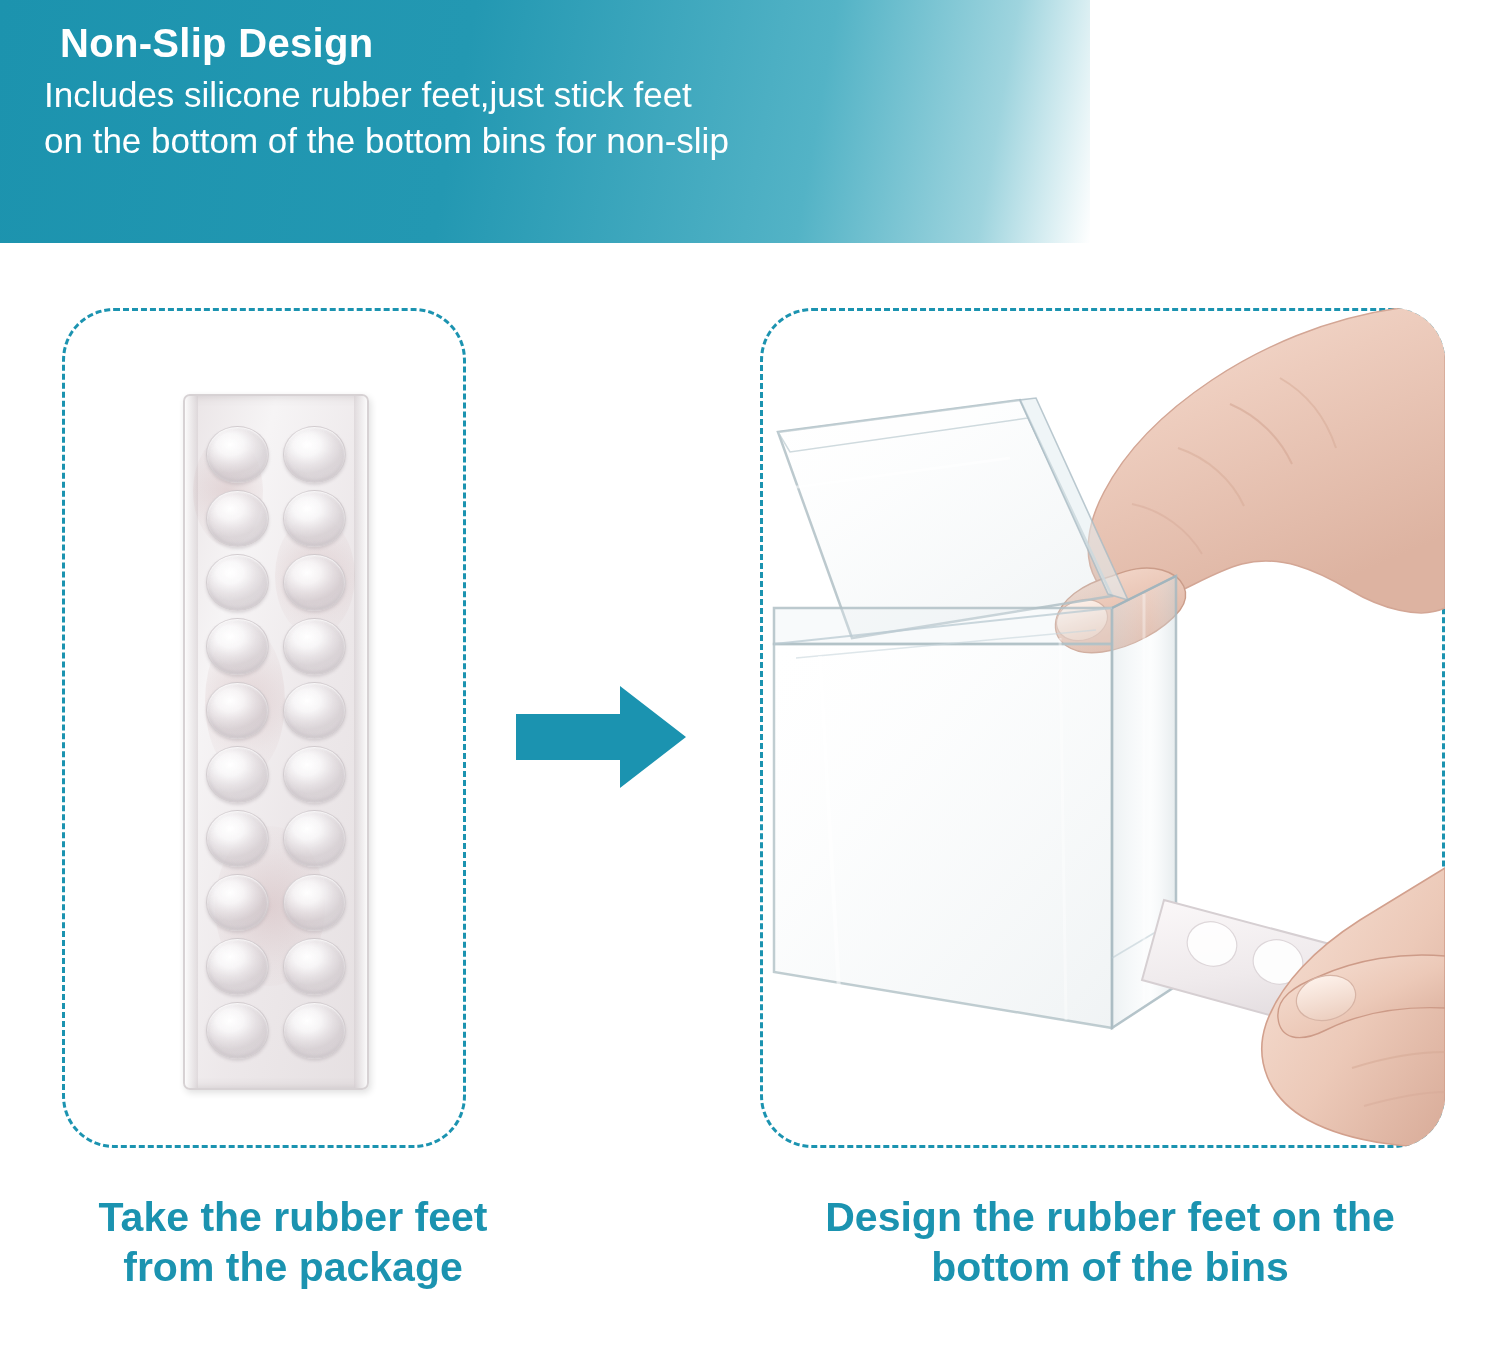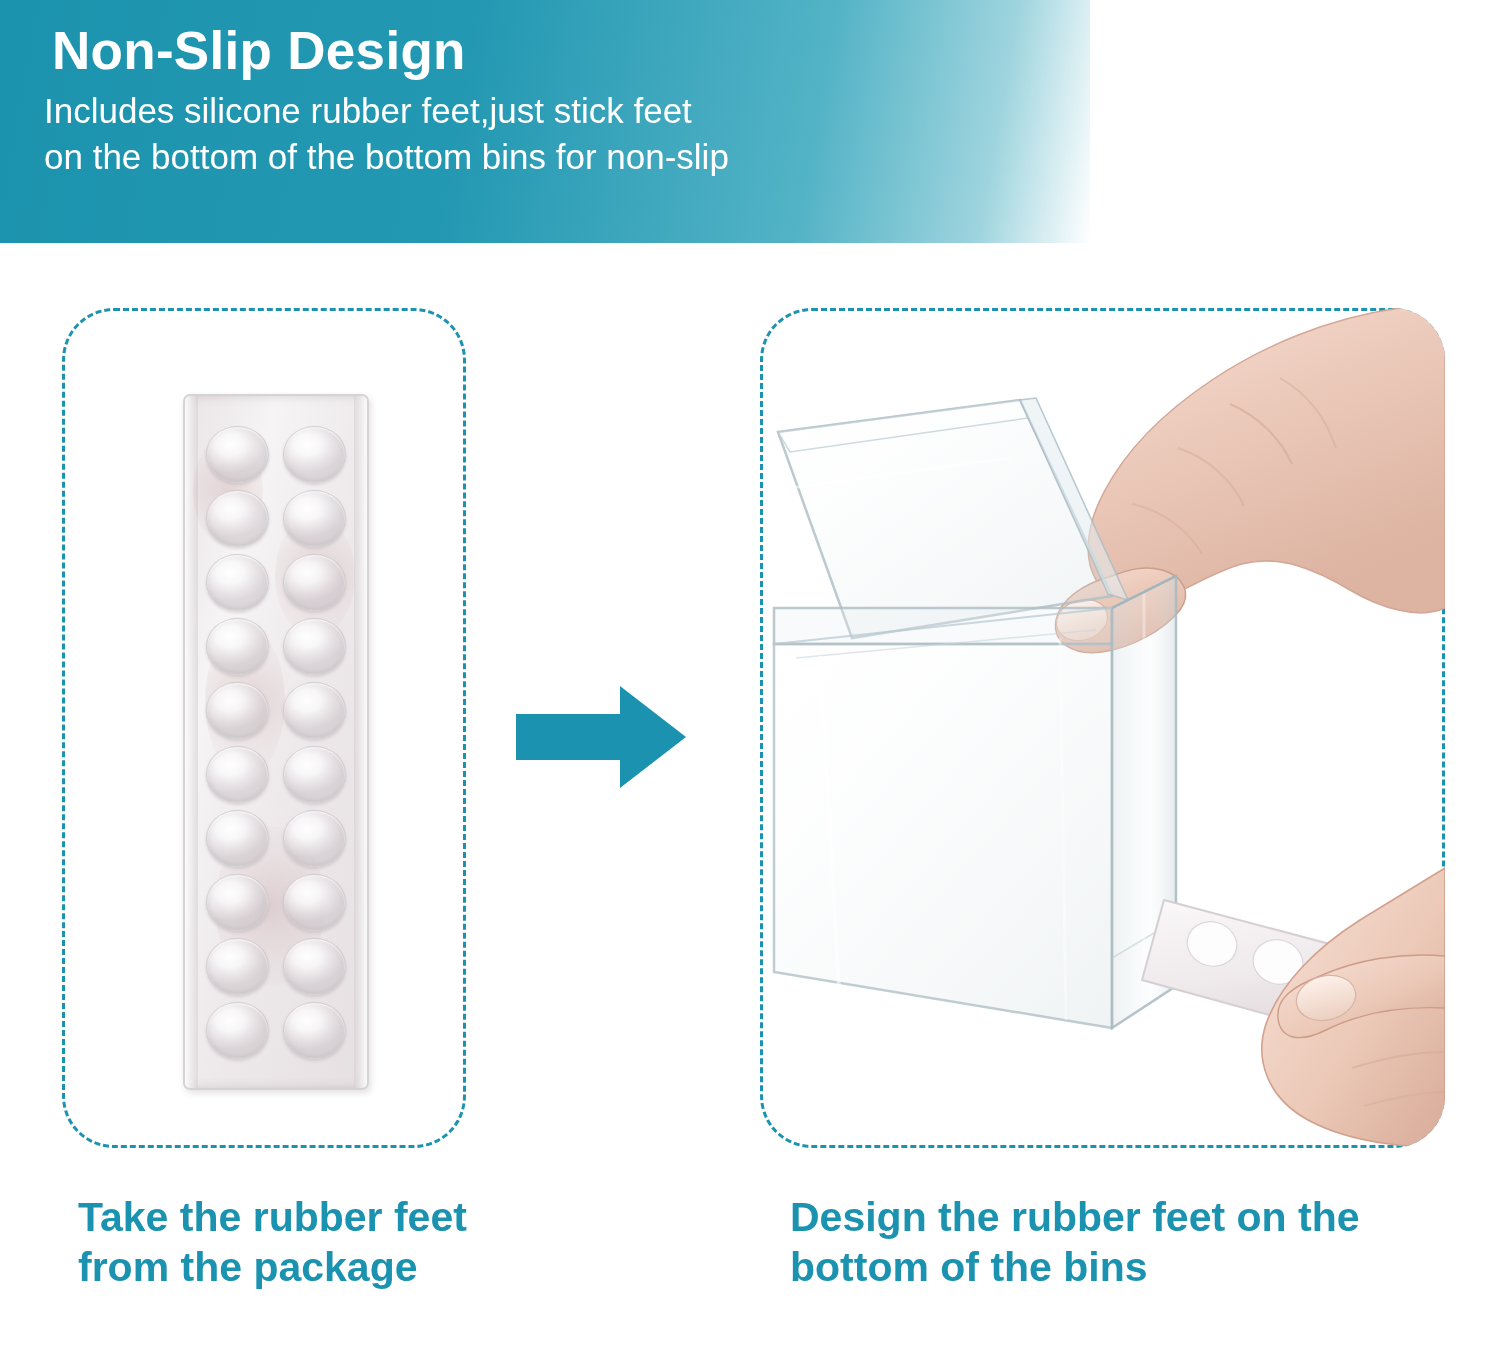--- a/index.html
+++ b/index.html
@@ -21,25 +21,25 @@
     left: 0;
     top: 0;
     width: 1090px;
     height: 243px;
     background: linear-gradient(100deg, #1c93ae 0%, #2398b2 42%, #53b3c6 74%, #9ed4de 90%, #ffffff 100%);
     box-sizing: border-box;
     padding: 18px 0 0 44px;
     color: #ffffff;
   }
   .banner-title {
-    font-size: 53px;
+    font-size: 40px;
     font-weight: bold;
     letter-spacing: 0.3px;
     line-height: 1.25;
-    margin: 0 0 4px 8px;
+    margin: 0 0 4px 16px;
     white-space: nowrap;
   }
   .banner-sub {
     font-size: 35px;
     font-weight: normal;
     line-height: 1.30;
     margin: 0;
     white-space: nowrap;
   }
 
@@ -54,20 +54,21 @@
   #panel-left  { left: 62px;  top: 308px; width: 404px;  height: 840px; }
   #panel-right { left: 760px; top: 308px; width: 685px;  height: 840px; }
 
   
   .caption {
     position: absolute;
     color: #1b93b0;
     font-size: 41px;
     font-weight: bold;
     line-height: 1.22;
+    text-align: center;
   }
   #caption-left  { left: 78px;  top: 1192px; width: 430px; }
   #caption-right { left: 790px; top: 1192px; width: 640px; }
 
   
   .arrow {
     position: absolute;
     left: 516px;
     top: 686px;
     width: 170px;

